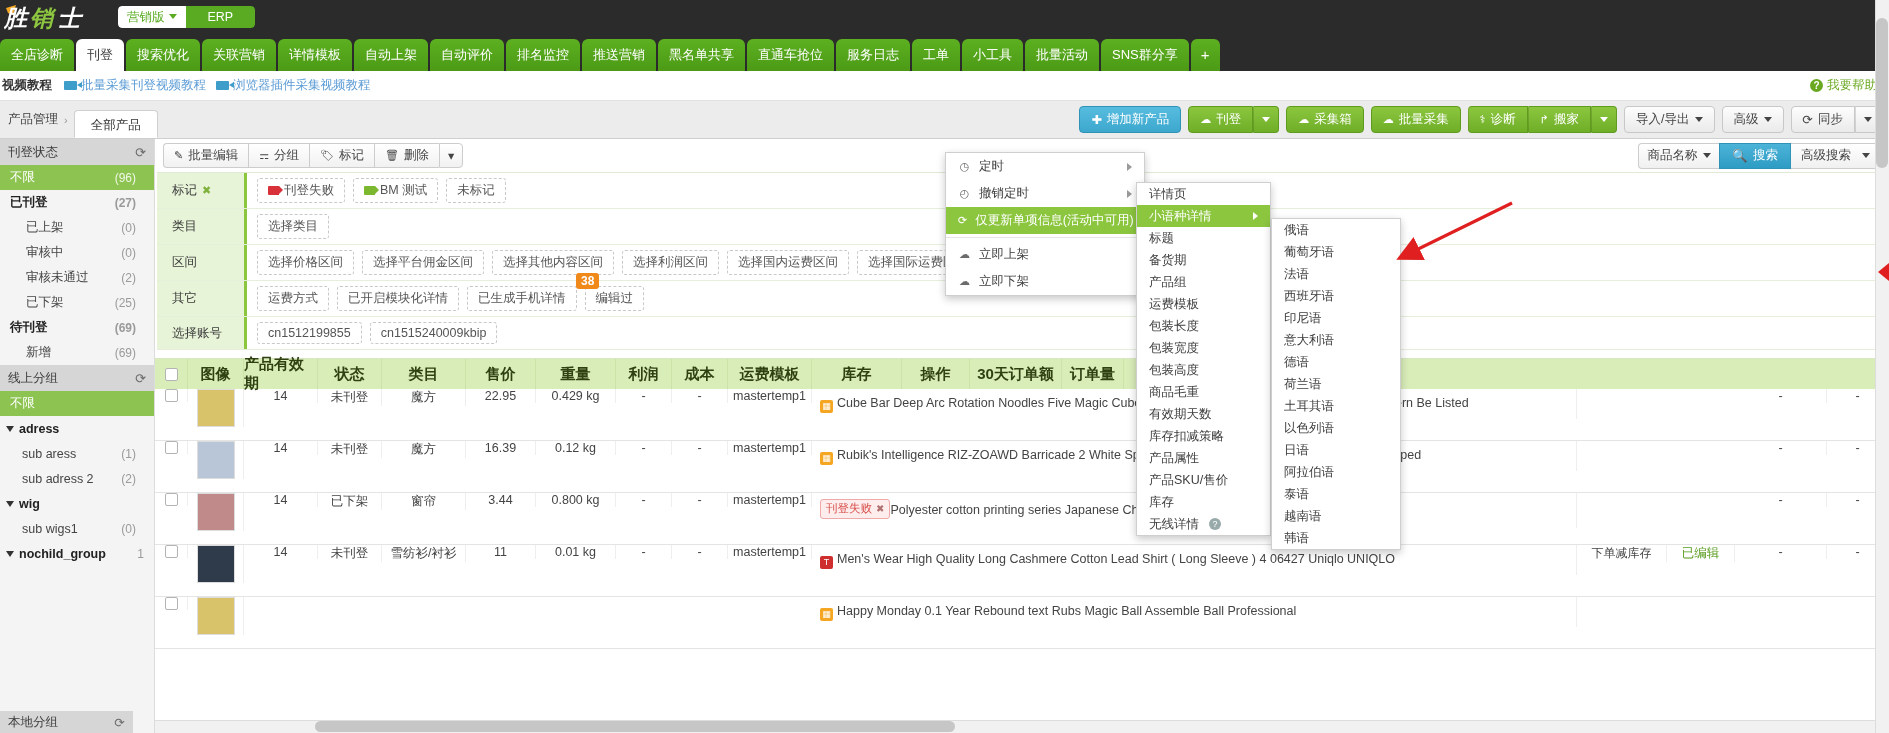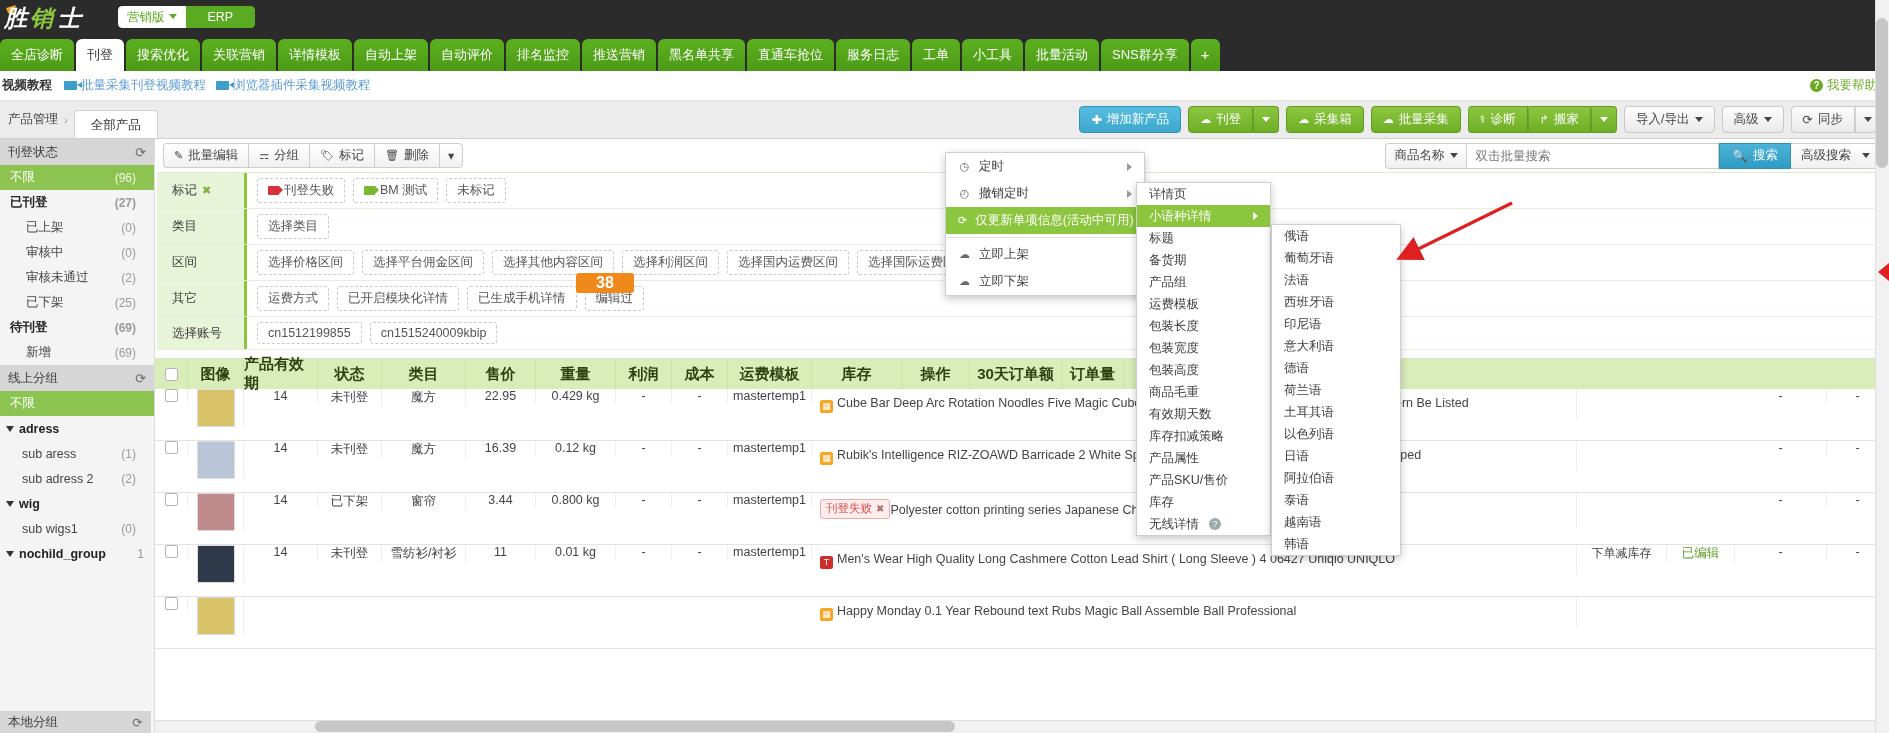--- a/index.html
+++ b/index.html
@@ -96,21 +96,21 @@
   .filters { border-top:1px solid #dfe9d4; margin:0 2px; }
   .frow { display:flex; border-bottom:1px solid #e6eedc; min-height:33px; }
   .fkey { width:90px; flex:0 0 90px; background:#e8f4d8; border-right:3px solid #8cc63f; display:flex; align-items:center; padding-left:15px; font-size:12.5px; color:#3b3b3b;}
   .fkey .xmark { color:#7fb23c; margin-left:5px; font-size:11px; cursor:pointer;}
   .fval { flex:1; display:flex; align-items:center; gap:8px; padding:5px 10px; flex-wrap:wrap; position:relative;}
   .chip { border:1px dashed #c9c9c9; border-radius:3px; padding:3px 10px; font-size:12.5px; color:#555; background:#fff; display:flex; align-items:center; gap:5px; cursor:pointer; white-space:nowrap;}
   .tag-red { width:11px;height:9px; background:#d9313a; position:relative; border-radius:1px 0 0 1px;}
   .tag-red:after{content:"";position:absolute;right:-4px;top:0;border-top:4.5px solid transparent;border-bottom:4.5px solid transparent;border-left:4px solid #d9313a;}
   .tag-grn { width:11px;height:9px; background:#7cb82f; position:relative; border-radius:1px 0 0 1px;}
   .tag-grn:after{content:"";position:absolute;right:-4px;top:0;border-top:4.5px solid transparent;border-bottom:4.5px solid transparent;border-left:4px solid #7cb82f;}
-  .badge38 { position:absolute; background:#f0881a; color:#fff; font-size:16px; font-weight:bold; border-radius:3px; padding:1px 20px; left:329px; top:-8px; }
+  .badge38 { position:absolute; background:#f0881a; color:#fff; font-size:12px; font-weight:bold; border-radius:3px; padding:1px 5px; left:329px; top:-8px; }
 
   
   .ptable { margin-top:8px; border-top:1px solid #d8e6c4; }
   .thead { display:flex; background:#d9edb9; height:30px; align-items:center; font-size:15px; color:#2f4011; font-weight:bold;}
   .thead > div, .trow > div { display:flex; align-items:center; justify-content:center; border-right:1px solid #cde2a8; height:100%; }
   .trow { display:flex; min-height:52px; border-bottom:1px solid #e4e4e4; font-size:12.5px; color:#444; }
   .trow > div { border-right:1px solid #eee; }
   .c-chk{width:33px;flex:0 0 33px;} .c-img{width:56px;flex:0 0 56px;} .c-val{width:74px;flex:0 0 74px;}
   .c-sta{width:64px;flex:0 0 64px;} .c-cat{width:84px;flex:0 0 84px;} .c-prc{width:70px;flex:0 0 70px;}
   .c-wt{width:80px;flex:0 0 80px;} .c-pro{width:56px;flex:0 0 56px;} .c-cost{width:56px;flex:0 0 56px;}
@@ -129,38 +129,38 @@
   .menu { position:absolute; background:#fff; border:1px solid #cfcfcf; box-shadow:0 3px 8px rgba(0,0,0,.22); z-index:50; }
   .mi { height:27px; display:flex; align-items:center; padding:0 12px; font-size:12.5px; color:#3d3d3d; cursor:pointer; gap:8px; white-space:nowrap; position:relative;}
   .mi.sel { background:#8cc63f; color:#fff; }
   .mi .arr { margin-left:auto; width:0;height:0;border-top:4px solid transparent;border-bottom:4px solid transparent;border-left:5px solid #9a9a9a; }
   .mi.sel .arr { border-left-color:#fff; }
   .mi-sep { height:1px; background:#e6e6e6; margin:3px 0; }
   .mi-ico { width:13px; text-align:center; font-size:11px; color:#6b6b6b;}
   .mi.sel .mi-ico { color:#fff; }
   .menu1 { left:945px; top:152px; width:200px; }
   .menu2 { left:1136px; top:182px; width:135px; }
-  .menu3 { left:1271px; top:224px; width:130px; }
+  .menu3 { left:1271px; top:218px; width:130px; }
   .m3i { height:22px; display:flex; align-items:center; padding:0 12px; font-size:12.5px; color:#3d3d3d; cursor:pointer; }
   .m2i { height:22px; display:flex; align-items:center; padding:0 12px; font-size:12.5px; color:#3d3d3d; cursor:pointer; gap:6px;}
   .m2i.sel { background:#8cc63f; color:#fff; }
   .m2i .arr { margin-left:auto; width:0;height:0;border-top:4px solid transparent;border-bottom:4px solid transparent;border-left:5px solid #9a9a9a; }
   .m2i.sel .arr { border-left-color:#fff; }
   .qmark { display:inline-block;width:12px;height:12px;border-radius:50%;background:#9aa;color:#fff;font-size:9px;line-height:12px;text-align:center;margin-left:4px;}
 
   
   .redarrow { position:absolute; z-index:60; pointer-events:none; }
   .redtri { position:absolute; right:0px; top:263px; width:0;height:0;border-top:9px solid transparent;border-bottom:9px solid transparent;border-right:11px solid #e02020; z-index:60;}
 
   
   .vscroll { position:absolute; right:0; top:0; width:14px; height:100%; background:#f1f1f1; border-left:1px solid #ddd;}
   .vthumb { position:absolute; right:1px; top:18px; width:12px; height:150px; background:#c6c6c6; border-radius:6px;}
   .hscroll { position:absolute; left:0; bottom:0; height:13px; width:100%; background:#f1f1f1; border-top:1px solid #ddd;}
   .hthumb { position:absolute; left:160px; bottom:1px; height:11px; width:640px; background:#c6c6c6; border-radius:6px;}
-  .sb-bottom { position:absolute; bottom:0; left:0; width:151px; height:22px; background:#d6d6d6; display:flex;align-items:center;justify-content:space-between;padding:0 8px;font-size:12.5px;color:#3c3c3c;}
+  .sb-bottom { position:absolute; bottom:0; left:0; width:133px; height:22px; background:#d6d6d6; display:flex;align-items:center;justify-content:space-between;padding:0 8px;font-size:12.5px;color:#3c3c3c;}
 </style>
 </head>
 <body>
 
 <div class="topbar">
   <div class="logo">
     <svg class="logo-svg" width="100" height="30" viewBox="0 0 100 30">
       <path d="M2 6 L12 3 L9 13 L4 11 Z" fill="#f5a623"></path>
       <text x="0" y="24" font-family="DejaVu Sans, sans-serif" font-size="23" font-weight="bold" font-style="italic" fill="#ffffff">胜</text>
       <text x="26" y="24" font-family="DejaVu Sans, sans-serif" font-size="23" font-weight="bold" font-style="italic" fill="#8dc63f">销</text>
@@ -374,21 +374,20 @@
             <span style="font-size: 11px;">🗑</span>
             <span>删除</span>
           </div>
           <div class="bb">▾</div>
         </div>
       <div class="searchgrp">
         <div class="sg-sel">
           <span>商品名称</span>
           <span class="car"></span>
         </div>
-        <input class="sg-input" placeholder="双击批量搜索" style="">
         <div class="sg-btn">
           <span>🔍</span>
           <span>搜索</span>
         </div>
         <div class="sg-adv">
           <span>高级搜索</span>
           <span class="car"></span>
         </div>
       </div>
     </div>

